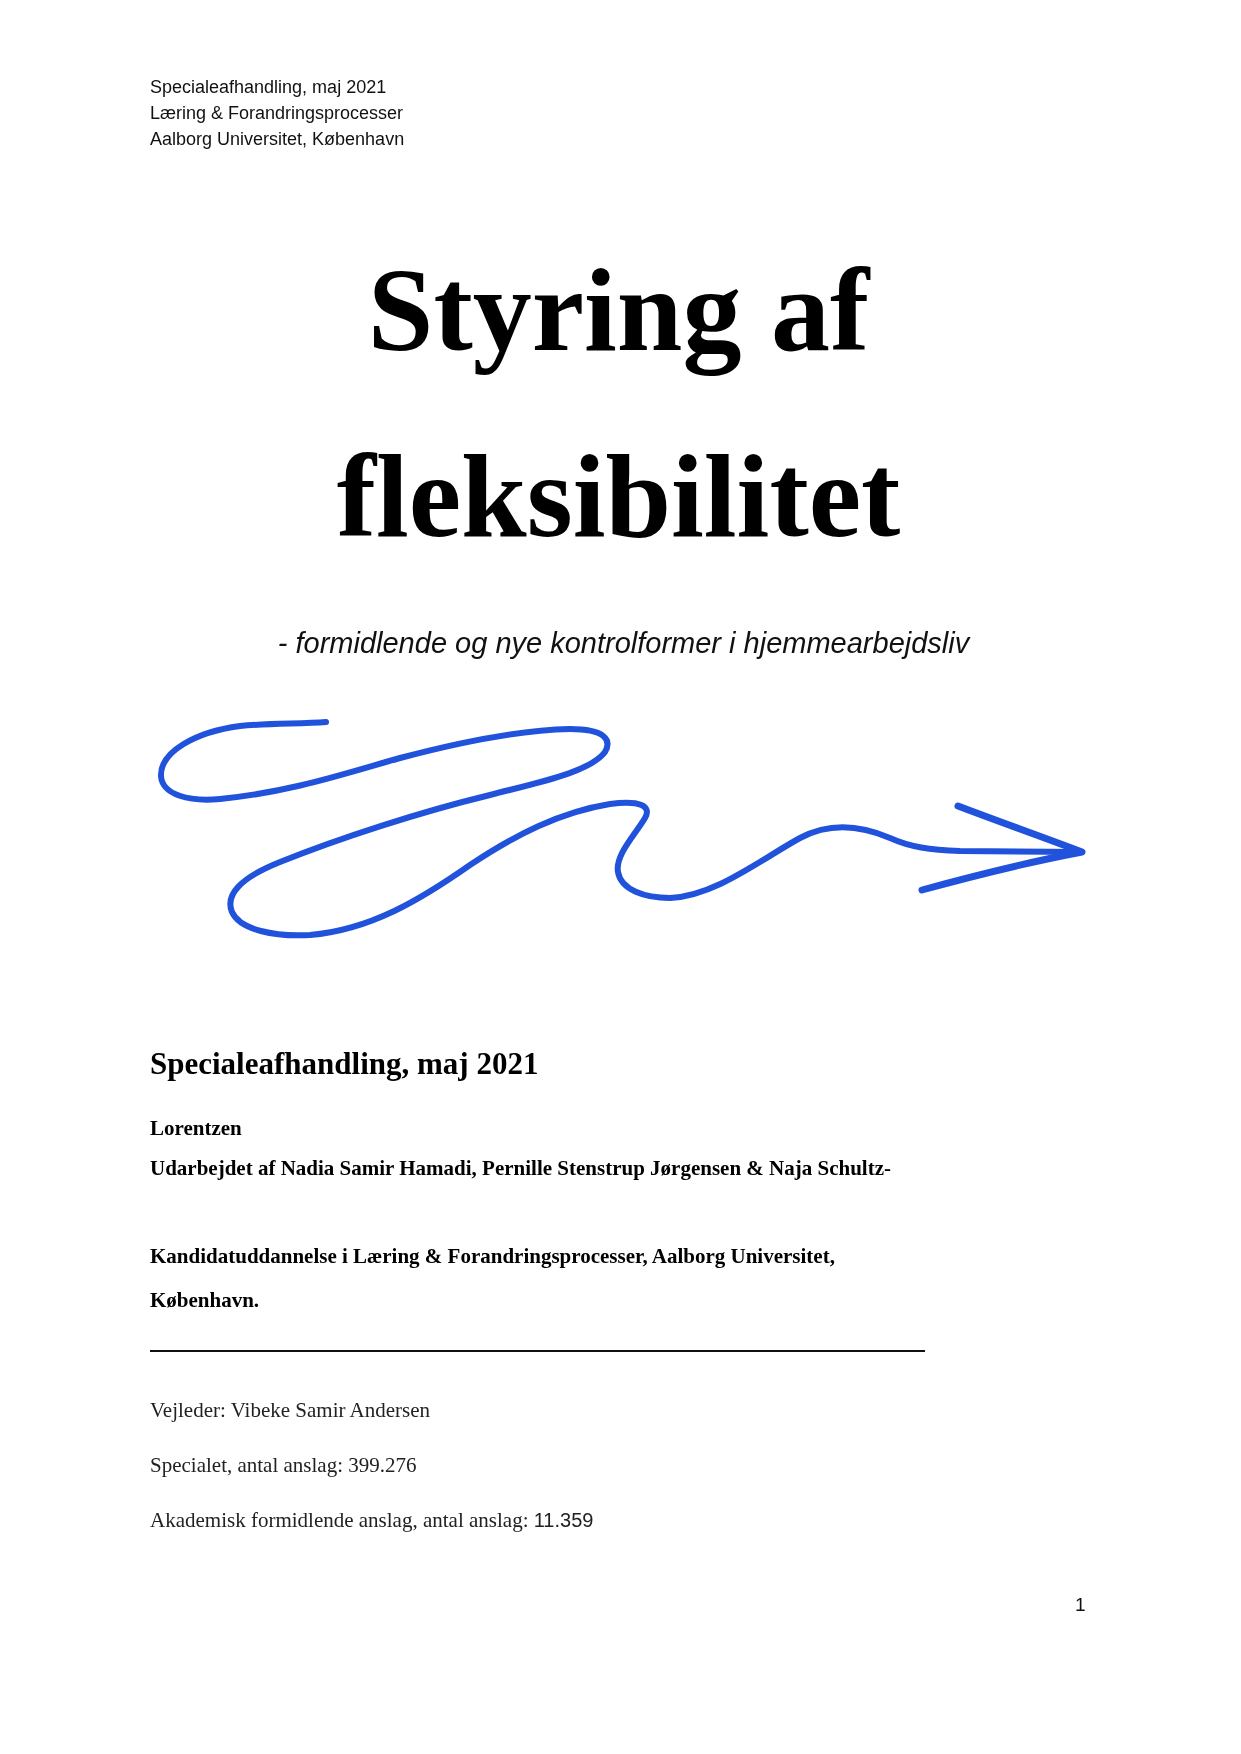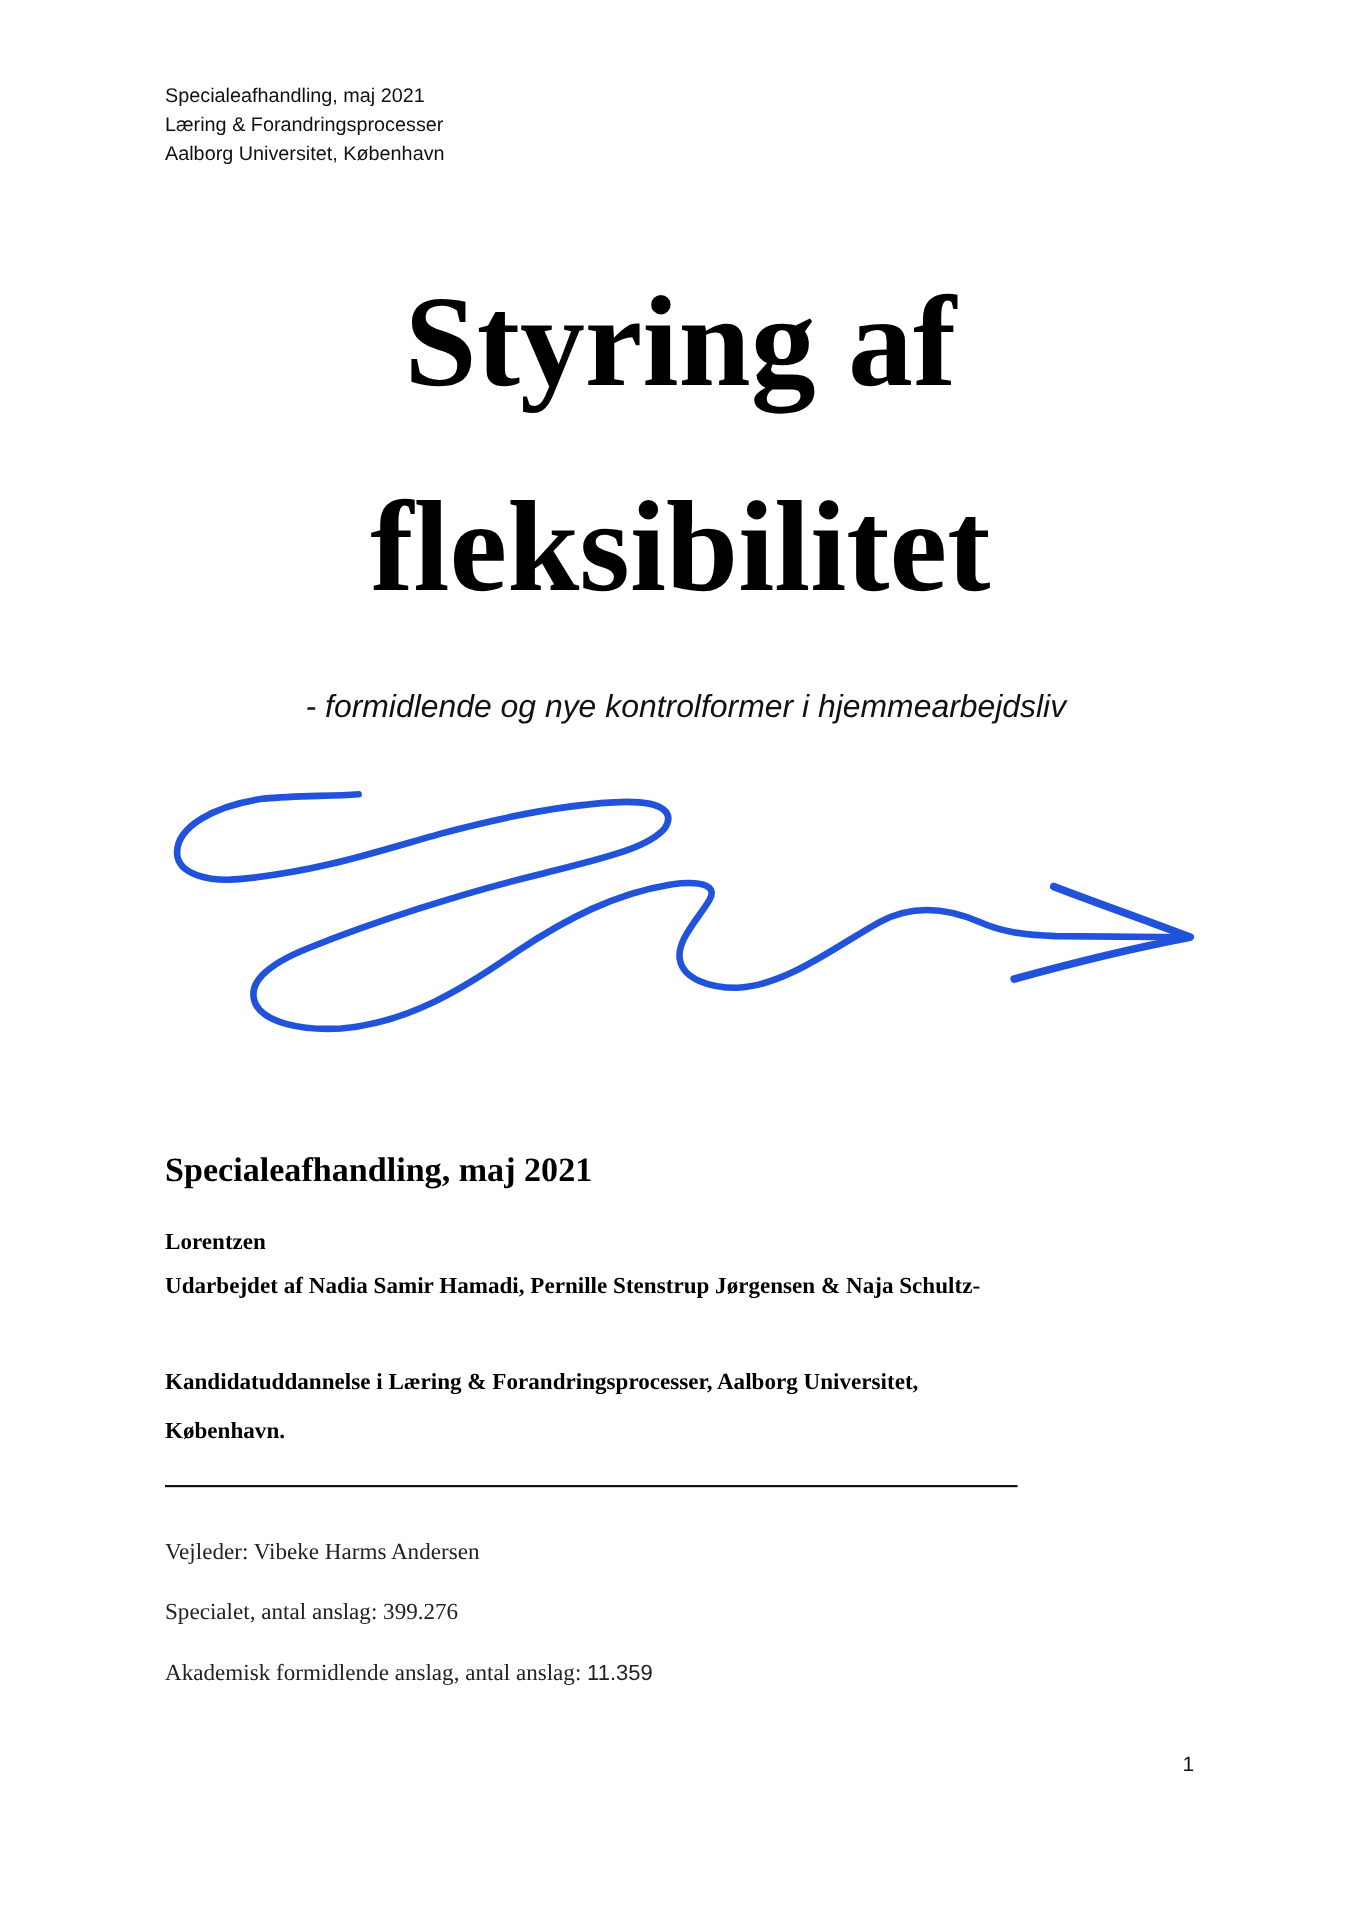--- a/index.html
+++ b/index.html
@@ -69,17 +69,17 @@
 <div class="body-text h2">Specialeafhandling, maj 2021</div>
 
 <div class="body-text bold-line authors-1">Udarbejdet af Nadia Samir Hamadi, Pernille Stenstrup Jørgensen &amp; Naja Schultz-</div>
 <div class="body-text bold-line authors-2">Lorentzen</div>
 
 <div class="body-text bold-line edu-1">Kandidatuddannelse i Læring &amp; Forandringsprocesser, Aalborg Universitet,</div>
 <div class="body-text bold-line edu-2">København.</div>
 
 <div class="rule"></div>
 
-<div class="body-text plain vejleder">Vejleder: Vibeke Harms Andersen</div>
+<div class="body-text plain vejleder">Vejleder: Vibeke Samir Andersen</div>
 <div class="body-text plain anslag-1">Specialet, antal anslag: 399.276</div>
 <div class="body-text plain anslag-2"><span>Akademisk formidlende anslag, antal anslag: </span><span class="sans-num">11.359</span></div>
 
 <div class="page-num">1</div>
 
 </body></html>

